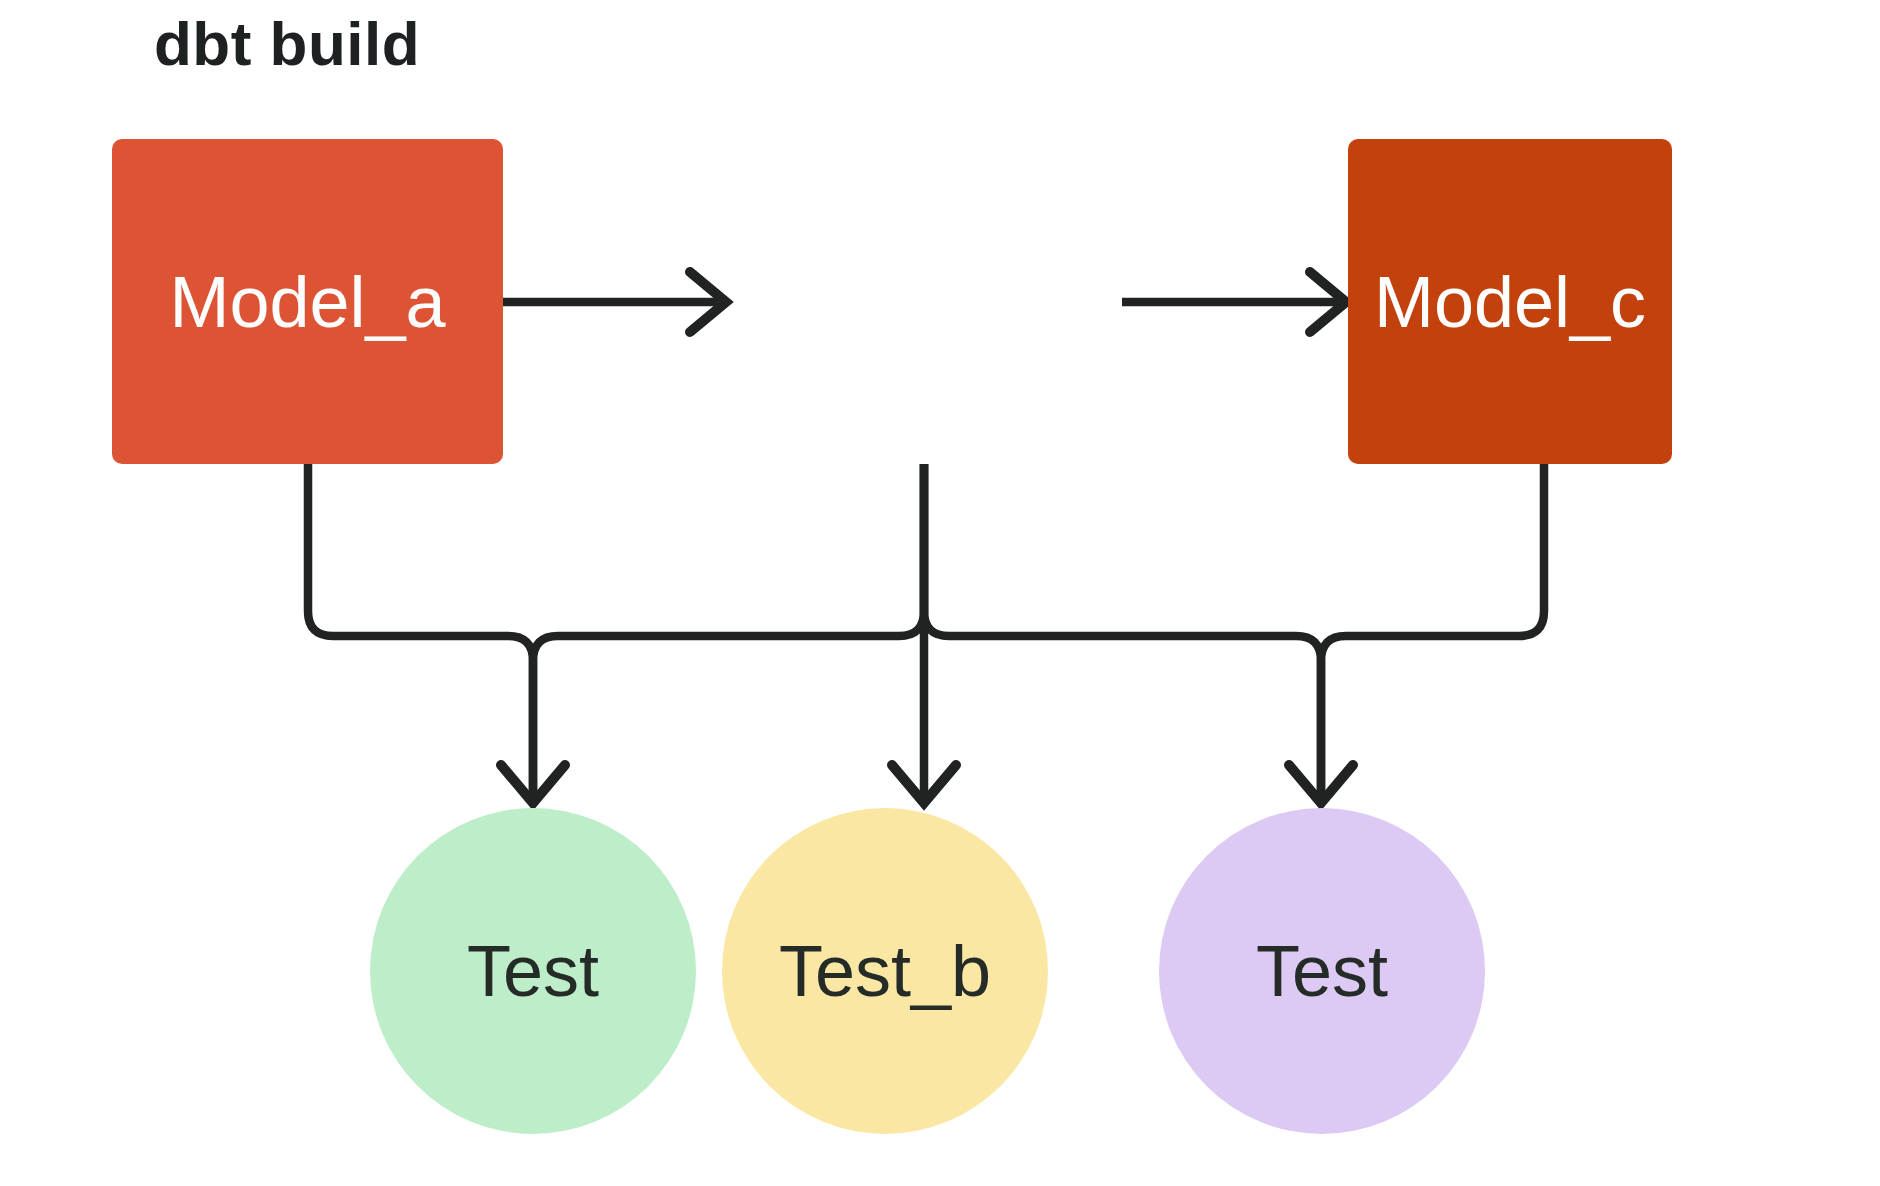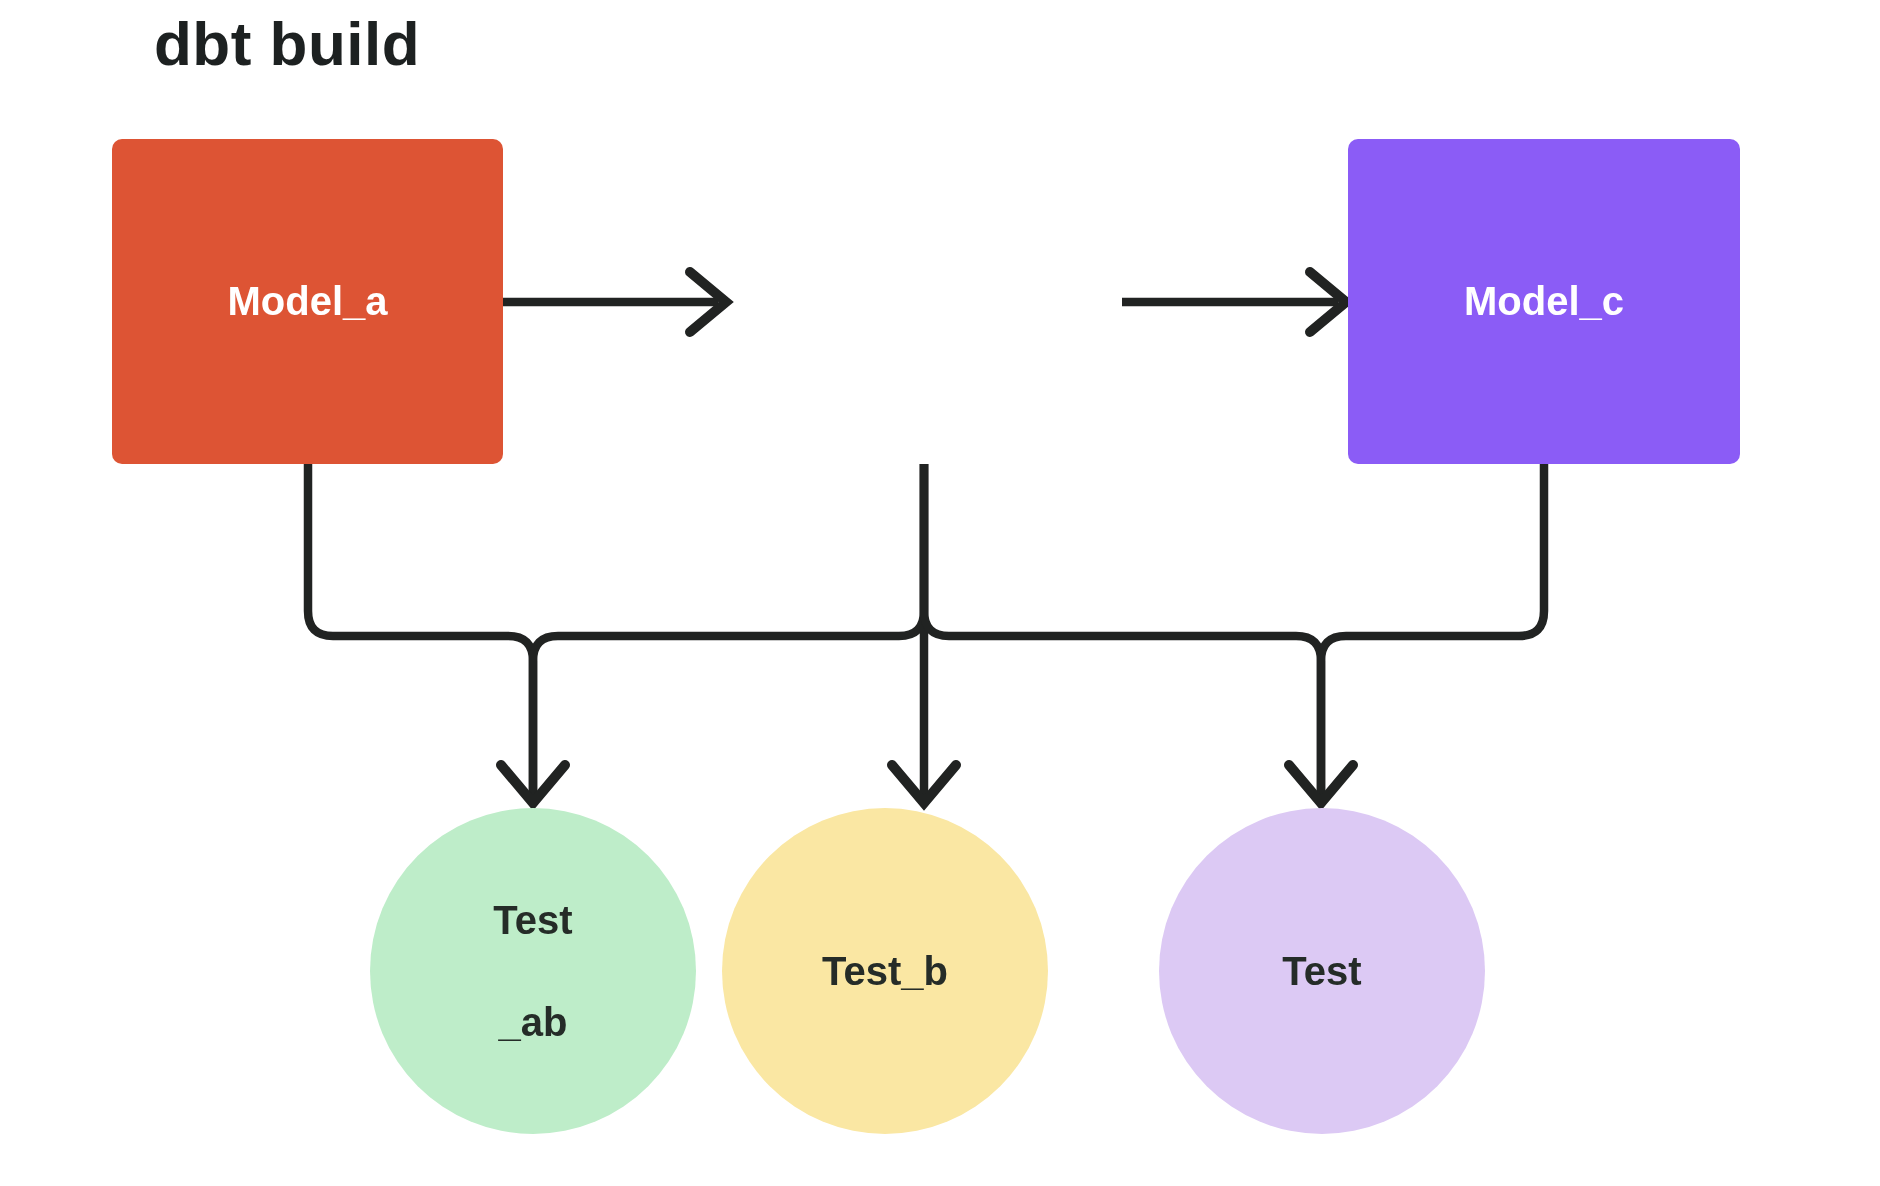--- a/index.html
+++ b/index.html
@@ -25,22 +25,22 @@
     left: 0; top: 0;
     width: 1880px;
     height: 1186px;
   }
   .node {
     position: absolute;
     display: flex;
     align-items: center;
     justify-content: center;
     text-align: right;
-    font-size: 40px;
-    font-weight: 700;
+    font-size: 72px;
+    font-weight: 400;
   }
   .node.rect {
     width: 391px;
     height: 325px;
     border-radius: 10px;
   }
   .node.circle {
     width: 326px;
     height: 326px;
     border-radius: 50%;
@@ -78,27 +78,26 @@
       <path stroke-width="10" stroke-linecap="round" d="M 892 765 L 924 803 L 956 765"></path>
       <path stroke-width="10" stroke-linecap="round" d="M 1289 765 L 1321 803 L 1353 765"></path>
     </g>
   </svg>
 
   <div class="node rect" style="left: 112px; top: 139px; background: rgb(221, 84, 52); color: rgb(255, 255, 255);">
     <span class="line">Model_a</span>
   </div>
 
 
-  <div class="node rect" style="left: 1348px; top: 139px; width: 392px; background: #8b5cf6; color: rgb(255, 255, 255);">
+  <div class="node rect" style="left: 1348px; top: 139px; width: 324px; background: #c2410c; color: rgb(255, 255, 255);">
     <span class="line">Model_c</span>
   </div>
 
   <div class="node circle" style="left: 370px; top: 808px; background: rgb(190, 237, 201); color: rgb(37, 44, 40);">
     <span class="line">Test</span>
-    <span class="line">_ab</span>
   </div>
 
   <div class="node circle" style="left: 722px; top: 808px; background: rgb(250, 231, 163); color: rgb(37, 44, 40);">
     <span class="line">Test_b</span>
   </div>
 
   <div class="node circle" style="left: 1159px; top: 808px; background: rgb(220, 201, 244); color: rgb(37, 44, 40);">
     <span class="line">Test</span>
   </div>
 

